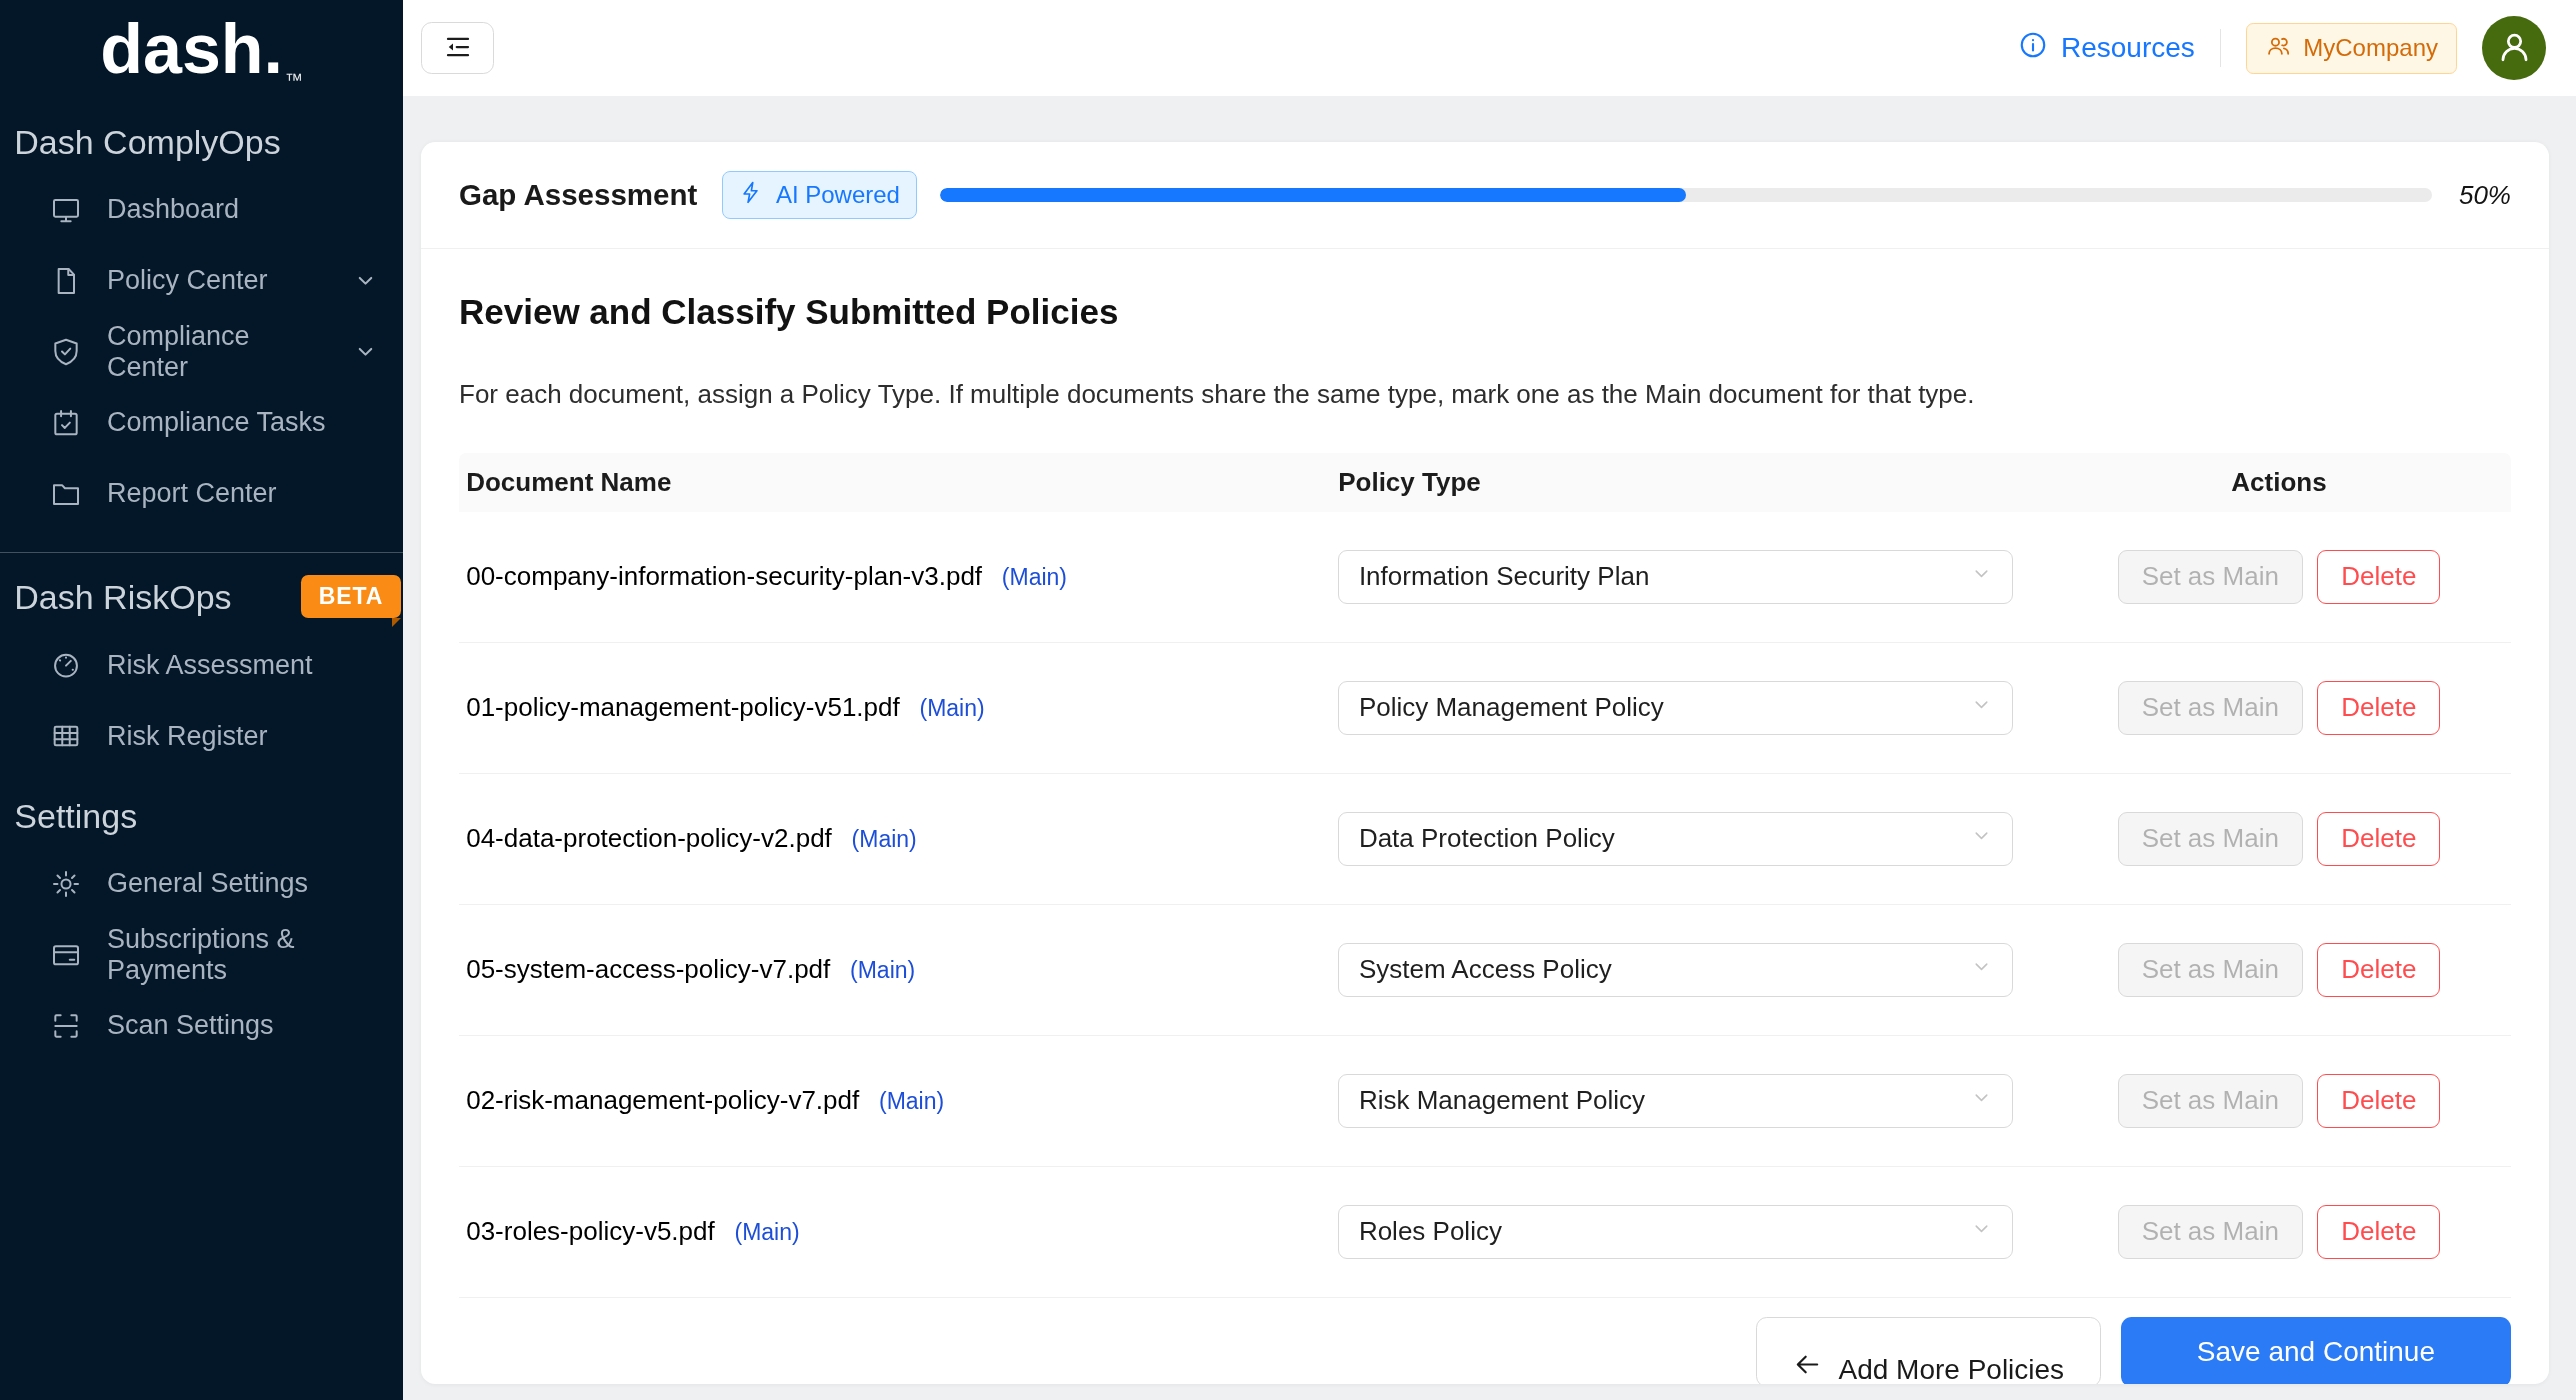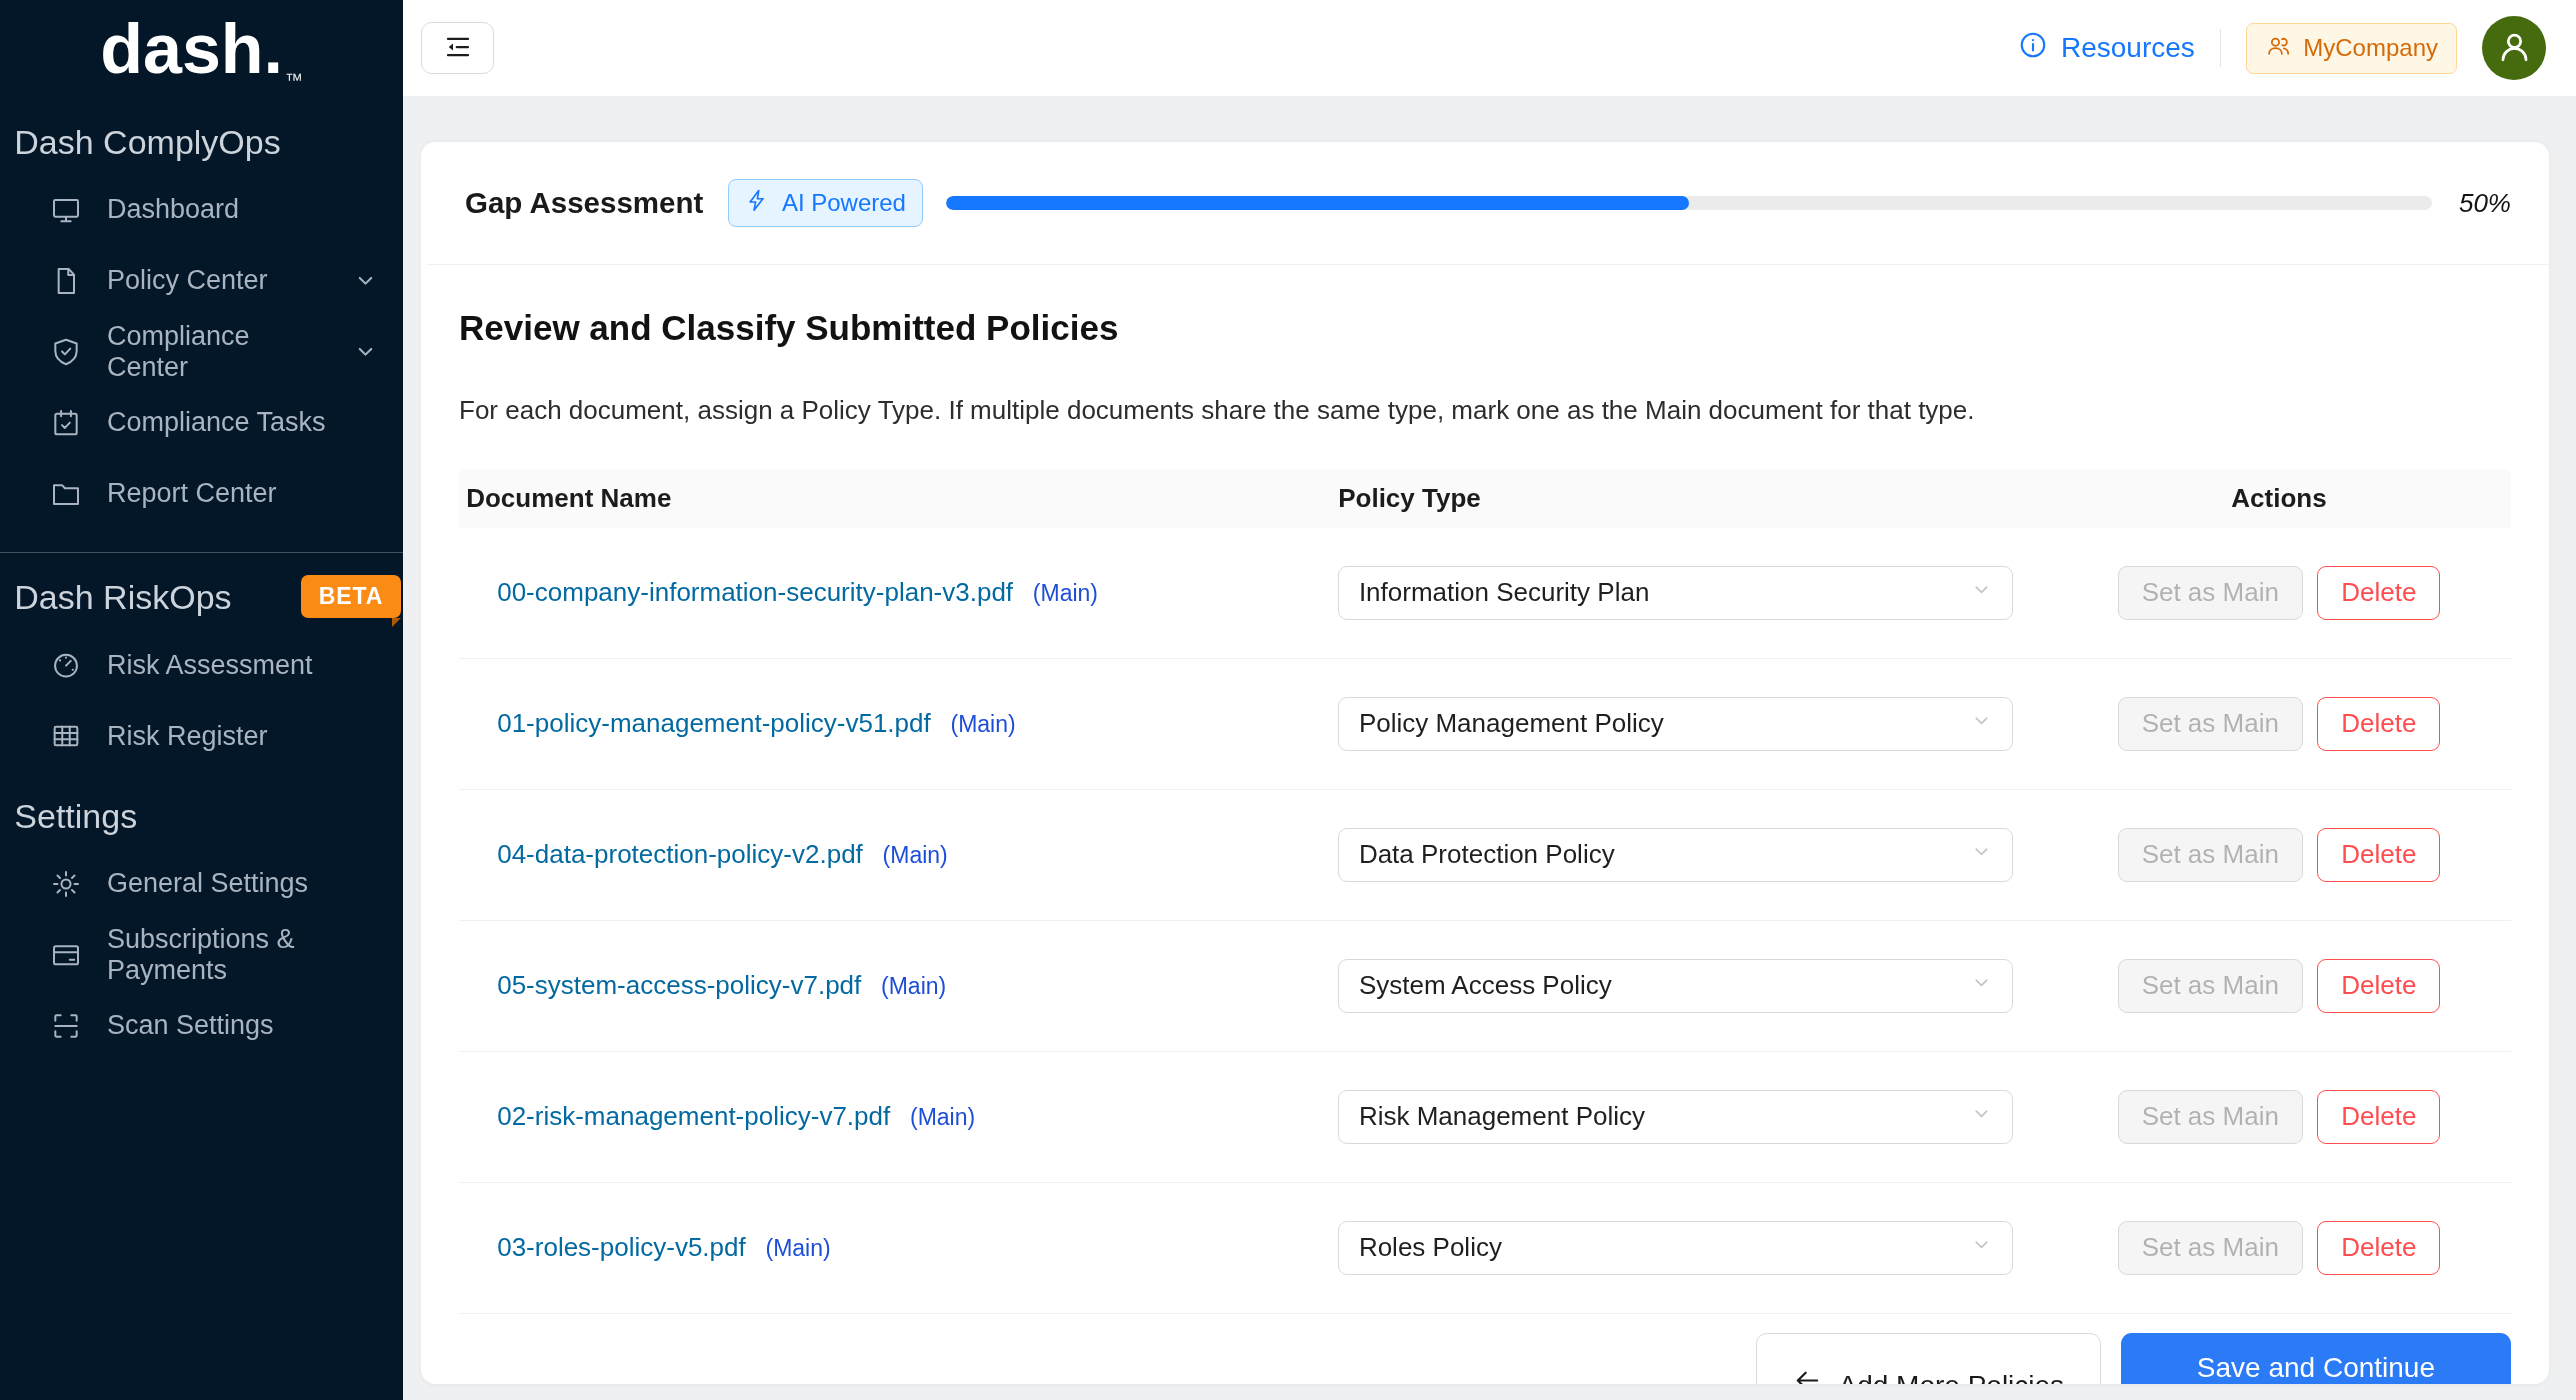--- a/index.html
+++ b/index.html
@@ -119,25 +119,24 @@
   .content { flex: 1; padding: 18px 27px 17px 18px; min-height: 0; }
   .card {
     background: #ffffff;
     border-radius: 14.3px;
     height: 100%;
     box-shadow: 0 0.9px 4.5px rgba(0,0,0,0.05);
     display: flex; flex-direction: column;
     overflow: hidden;
   }
   .card-header {
-    height: 123px; flex-shrink: 0;
+    height: 107px; flex-shrink: 0;
     display: flex; align-items: center;
     padding: 0 38px;
     border-bottom: 0.9px solid #f0f0f0;
-    margin-left: 6px;
   }
   .ga-title { font-size: 29.5px; font-weight: 700; color: #1a1a1a; white-space: nowrap; }
   .ai-badge {
     margin-left: 25px;
     display: flex; align-items: center; gap: 11.6px;
     background: #e6f4ff;
     border: 0.9px solid #91caff;
     color: #1677ff;
     font-size: 24px;
     padding: 7.2px 16px;
@@ -175,21 +174,21 @@
     color: #1c1c1c;
     padding: 0 7.2px;
   }
   .th-actions { text-align: center; }
   .trow {
     height: 131px;
     border-bottom: 0.9px solid #f0f0f0;
     font-size: 26px;
     padding: 0 7.2px;
   }
-  .doc-name { color: #0369a1; margin-left: 31px; }
+  .doc-name { color: #000000; }
   .main-tag { color: #1d4ed8; font-size: 23px; margin-left: 12.5px; }
   .select {
     width: 675px; height: 54px;
     background: #fff;
     border: 0.9px solid #d9d9d9;
     border-radius: 9px;
     display: flex; align-items: center; justify-content: space-between;
     padding: 0 19.7px;
     font-size: 26px; color: #1f1f1f;
     cursor: pointer;

